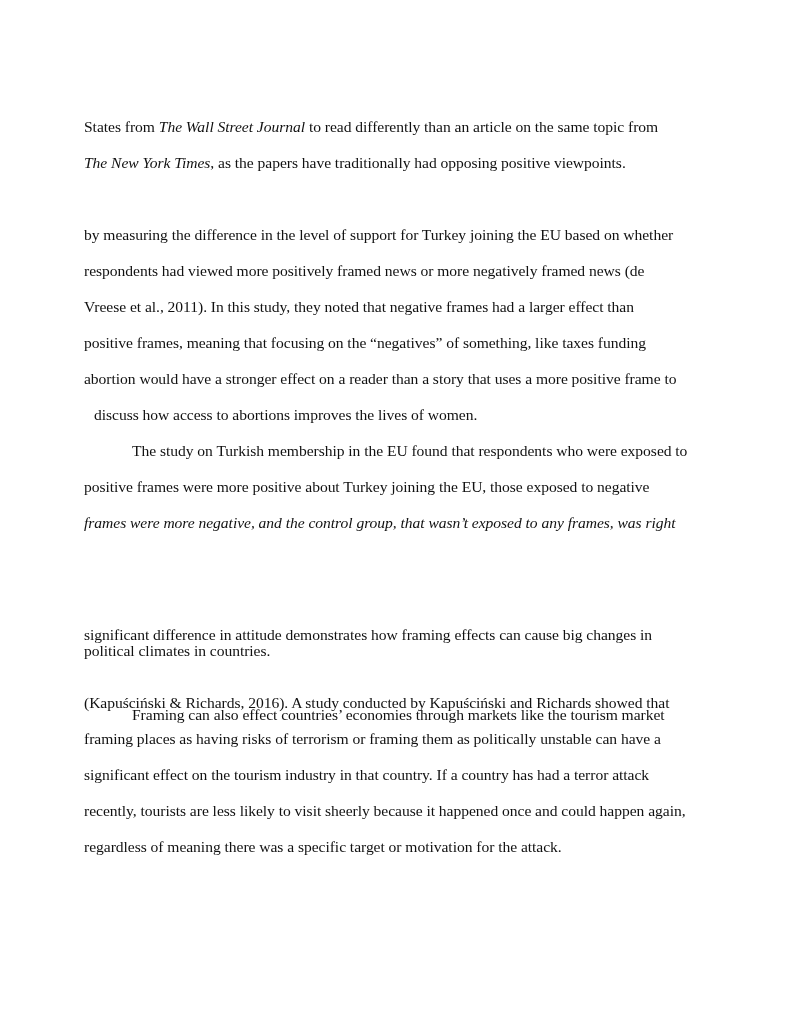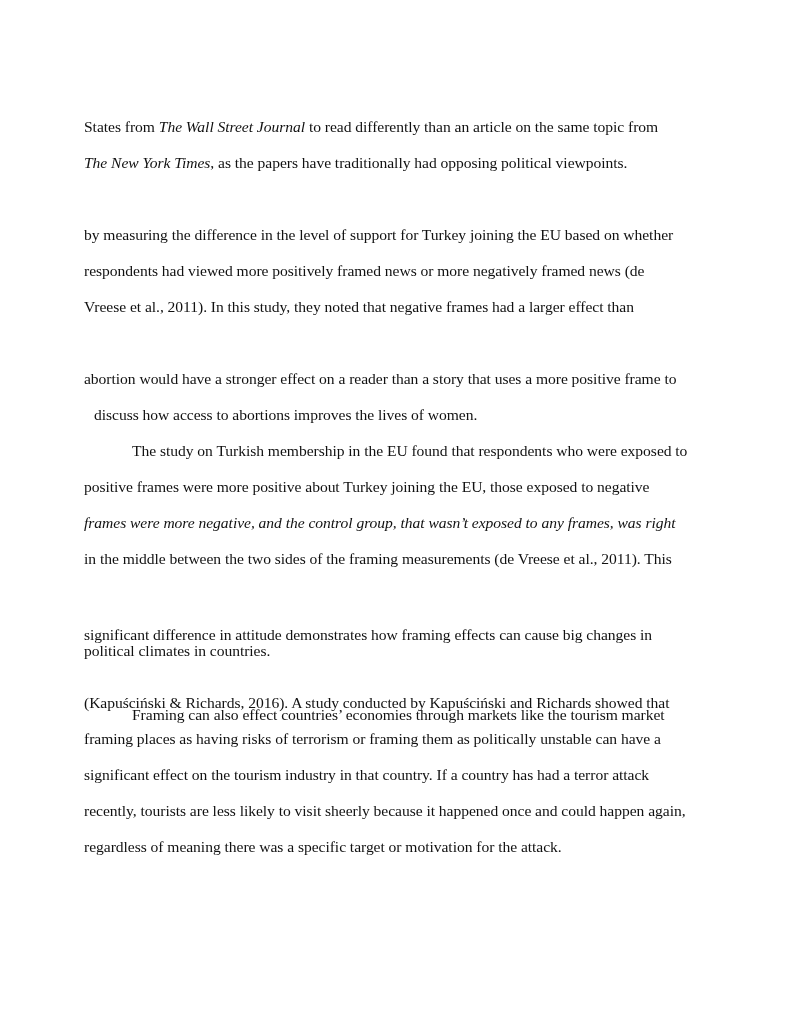--- a/index.html
+++ b/index.html
@@ -40,50 +40,50 @@
   </style>
 </head>
 <body>
 
 <div class="page">
 
   <div class="line" style="top:118px;">
     <span>States from </span><em>The Wall Street Journal</em><span> to read differently than an article on the same topic from</span>
   </div>
   <div class="line" style="top:154px;">
-    <em>The New York Times</em><span>, as the papers have traditionally had opposing political viewpoints.</span>
+    <em>The New York Times</em><span>, as the papers have traditionally had opposing positive viewpoints.</span>
   </div>
 
   <div class="line" style="top:226px;">
     <span>by measuring the difference in the level of support for Turkey joining the EU based on whether</span>
   </div>
   <div class="line" style="top:262px;">
     <span>respondents had viewed more positively framed news or more negatively framed news (de</span>
   </div>
   <div class="line" style="top:298px;">
     <span>Vreese et al., 2011). In this study, they noted that negative frames had a larger effect than</span>
+  </div>
+  <div class="line" style="top:334px;">
+    <span>positive frames, meaning that focusing on the “negatives” of something, like taxes funding</span>
   </div>
   <div class="line" style="top:370px;">
     <span>abortion would have a stronger effect on a reader than a story that uses a more positive frame to</span>
   </div>
   <div class="line" style="top:406px;margin-left:10px;">
     <span>discuss how access to abortions improves the lives of women.</span>
   </div>
 
   <div class="line indent" style="top:442px;">
     <span>The study on Turkish membership in the EU found that respondents who were exposed to</span>
   </div>
   <div class="line" style="top:478px;">
     <span>positive frames were more positive about Turkey joining the EU, those exposed to negative</span>
   </div>
   <div class="line" style="top:514px;font-style:italic;">
     <span>frames were more negative, and the control group, that wasn’t exposed to any frames, was right</span>
-  </div>
-  <div class="line" style="top:550px;">
-    <span>in the middle between the two sides of the framing measurements (de Vreese et al., 2011). This</span>
   </div>
   <div class="line" style="top:586px;margin-top:40px;">
     <span>significant difference in attitude demonstrates how framing effects can cause big changes in</span>
   </div>
   <div class="line" style="top:642px;">
     <span>political climates in countries.</span>
   </div>
 
   <div class="line indent" style="top:658px;margin-top:48px;">
     <span>Framing can also effect countries’ economies through markets like the tourism market</span>

